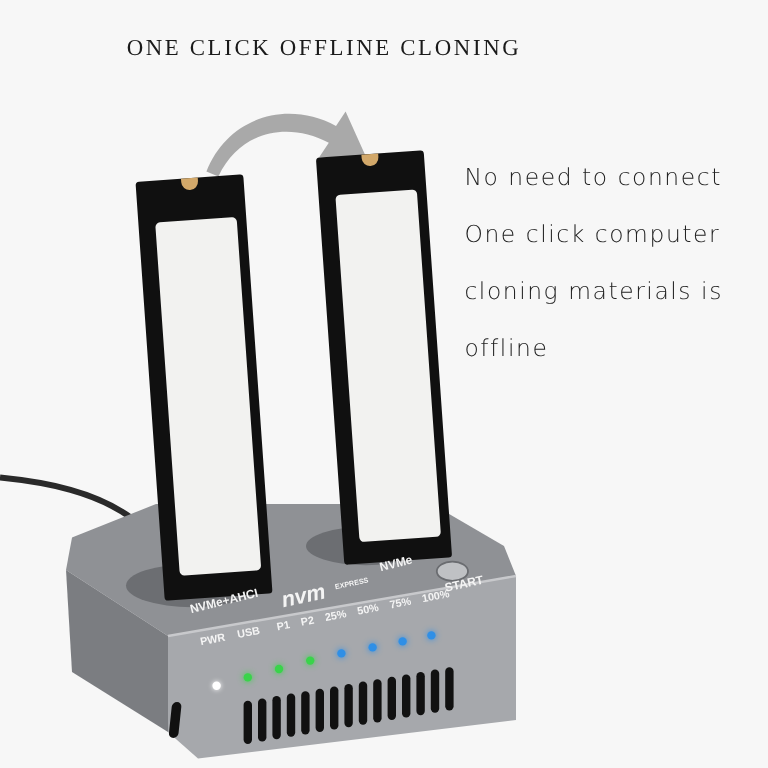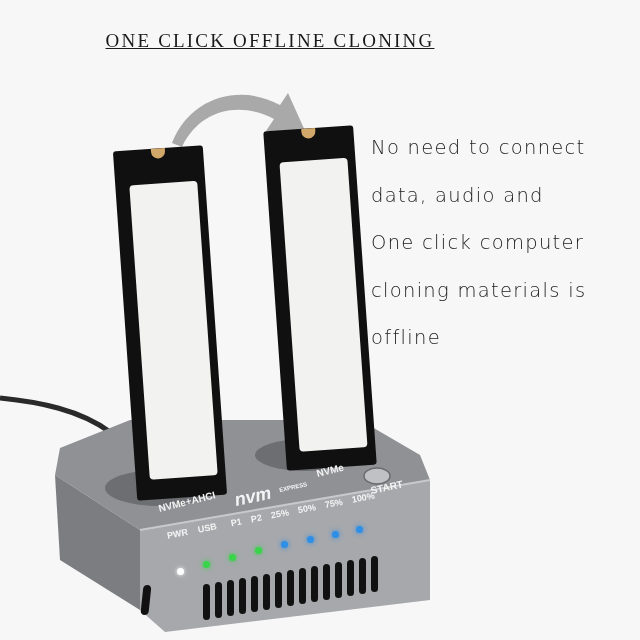--- a/index.html
+++ b/index.html
@@ -1,18 +1,18 @@
 <!DOCTYPE html>
 <html><head>
 <meta charset="utf-8">
 <style>
   html,body{margin:0;padding:0;}
   body{width:640px;height:640px;background:#f7f7f7;position:relative;overflow:hidden;font-family:"Liberation Sans",sans-serif;}
-  .title{position:absolute;left:0;width:540px;top:30px;text-align:center;font-family:"Liberation Serif","DejaVu Serif",serif;font-size:19px;letter-spacing:2.2px;color:#1a1a1a;text-decoration:underline;}
-  .desc{position:absolute;left:371px;top:134px;width:245px;}
+  .title{position:absolute;left:0;width:540px;top:30px;text-align:center;font-family:"Liberation Serif","DejaVu Serif",serif;font-size:19px;letter-spacing:2.2px;color:#1a1a1a;}
+  .desc{position:absolute;left:387px;top:134px;width:245px;}
   .desc .line{font-family:"DejaVu Sans",sans-serif;font-size:19.5px;letter-spacing:1.3px;color:#222;height:47.5px;line-height:28px;white-space:nowrap;font-weight:300;}
   .arrow{position:absolute;left:160px;top:75px;}
   .cable{position:absolute;left:0;top:380px;}
   
   .dock{position:absolute;left:0;top:0;width:640px;height:640px;}
   .ssd{position:absolute;background:#101010;border-radius:3px;}
   .ssd .label{position:absolute;background:#f2f2f0;border-radius:4px;}
   .ssd .notch{position:absolute;width:14px;height:10px;background:#d2a86a;border-radius:0 0 8px 8px;}
   .led{position:absolute;width:7px;height:7px;border-radius:50%;}
   .dock-text{position:absolute;color:#f4f4f4;font-weight:bold;white-space:nowrap;transform-origin:left bottom;}
@@ -102,17 +102,16 @@
   <div style="position:absolute;left:108px;top:20px;width:7px;height:36px;background:#111;border-radius:4px;"></div>
   <div style="position:absolute;left:120px;top:18px;width:7px;height:36px;background:#111;border-radius:4px;"></div>
   <div style="position:absolute;left:132px;top:16px;width:7px;height:36px;background:#111;border-radius:4px;"></div>
   <div style="position:absolute;left:144px;top:14px;width:7px;height:36px;background:#111;border-radius:4px;"></div>
   <div style="position:absolute;left:156px;top:12px;width:7px;height:36px;background:#111;border-radius:4px;"></div>
   <div style="position:absolute;left:168px;top:10px;width:7px;height:36px;background:#111;border-radius:4px;"></div>
 </div>
 
 <div class="desc">
   <div class="line">No need to connect</div>
-  <div class="line">data, audio and</div>
   <div class="line">One click computer</div>
   <div class="line">cloning materials is</div>
   <div class="line">offline</div>
 </div>
 
 </body></html>

